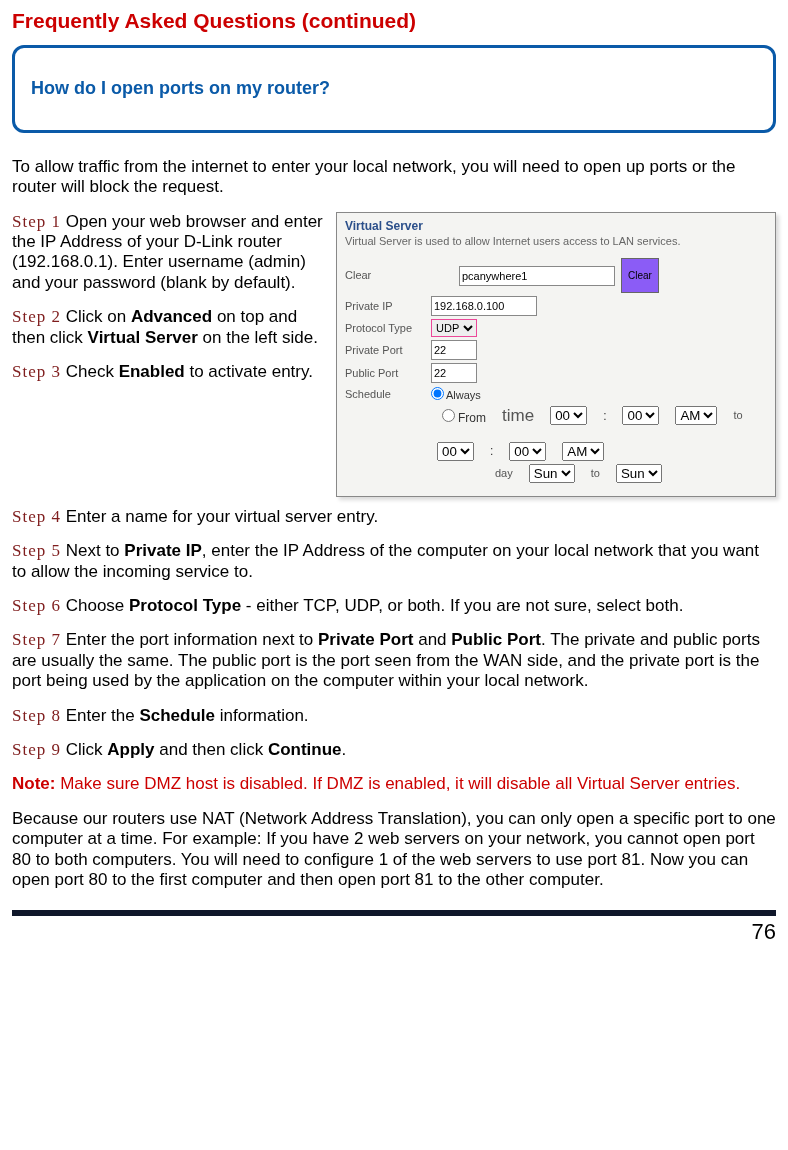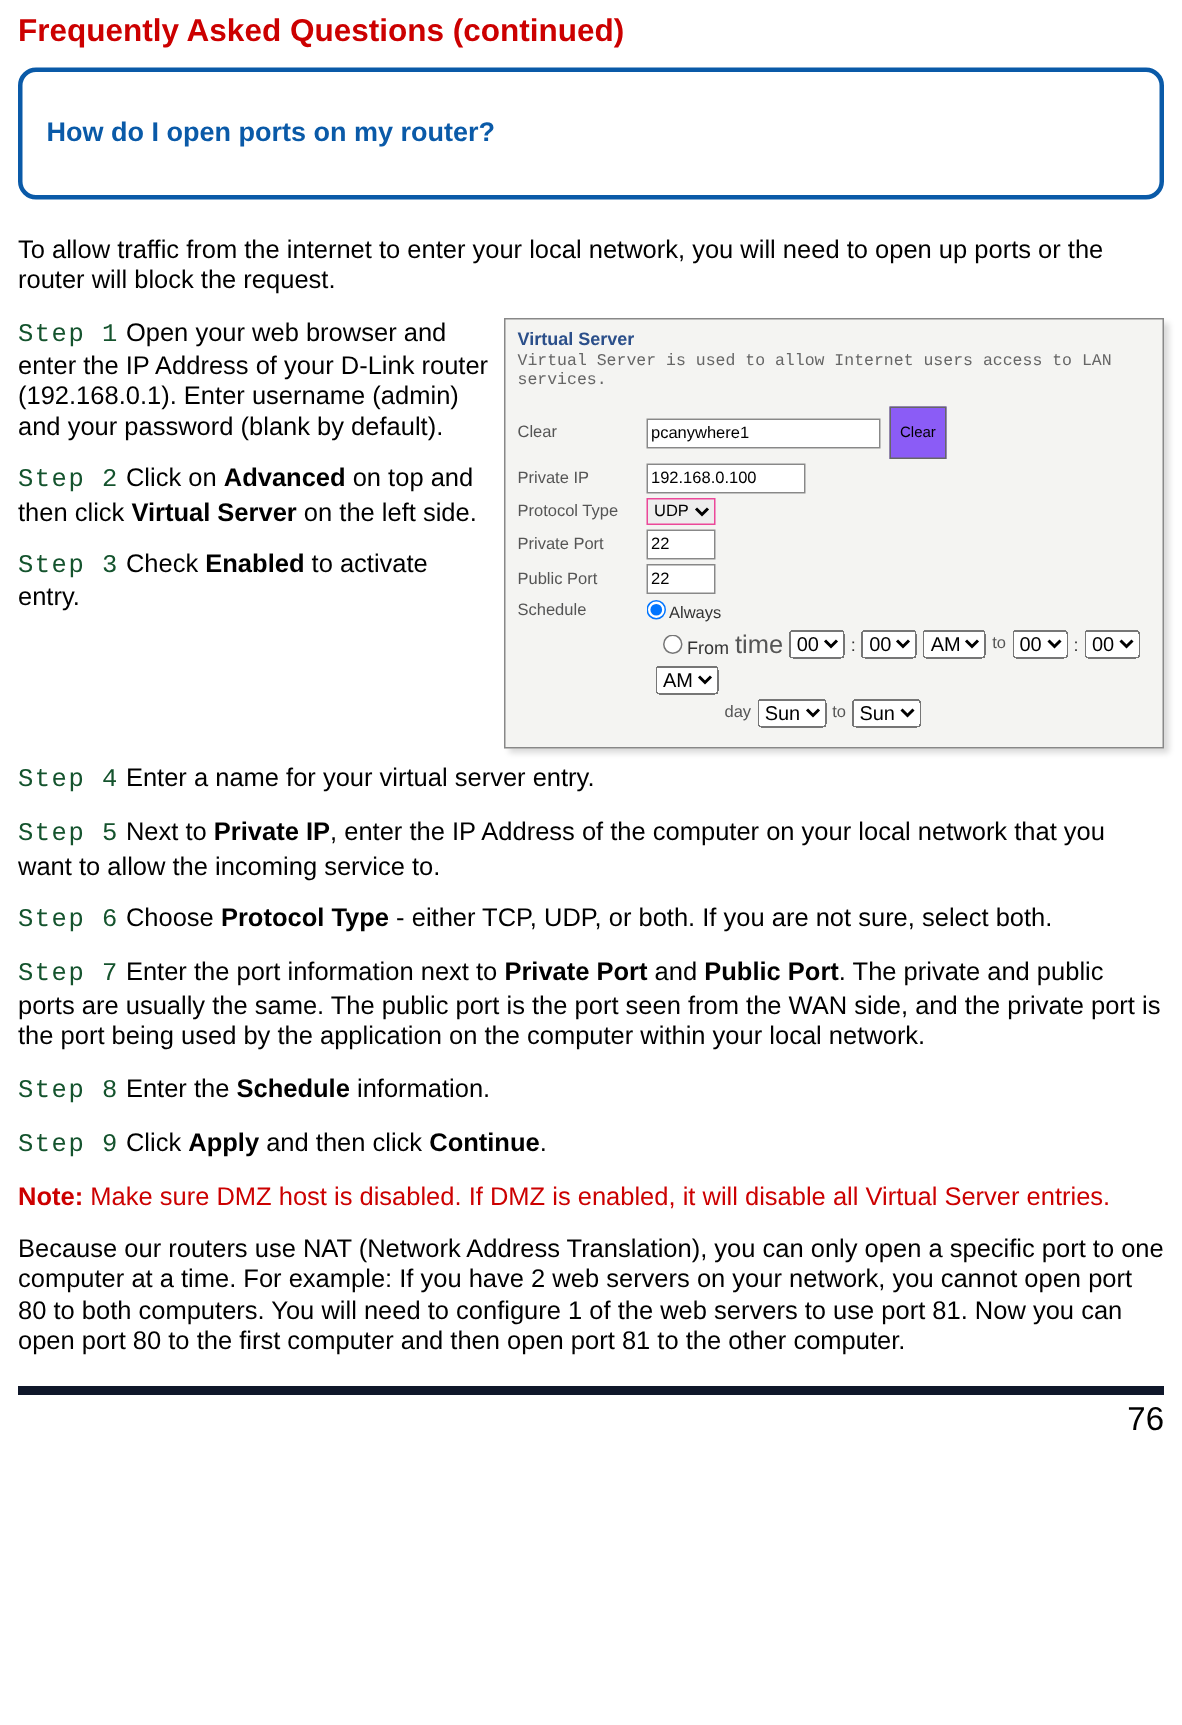--- a/index.html
+++ b/index.html
@@ -26,22 +26,22 @@
     margin: 6px 0 24px 0;
     background: #fff;
   }
   .question-box .qtext {
     color: #0a5aa8;
     font-weight: bold;
     font-size: 18px;
   }
   p { margin: 0 0 14px 0; }
   .step-label {
-    font-family: Liberation Mono, monospace;
-    color: #14532d;
+    font-family: Liberation Serif, serif;
+    color: #7f1d1d;
     letter-spacing: 1px;
   }
   .note-label {
     color: #cc0000;
     font-weight: bold;
   }
   .note-body { color: #cc0000; }
   b { font-weight: bold; }
   .float-img {
     float: right;
@@ -60,21 +60,20 @@
   .vs-panel .vs-title {
     color: #2b4f8a;
     font-weight: bold;
     font-size: 12px;
     margin-bottom: 2px;
   }
   .vs-panel .vs-sub {
     color: #666;
     font-size: 11px;
     margin-bottom: 10px;
-    font-family: Liberation Mono, monospace;
   }
   .vs-row {
     display: flex;
     align-items: center;
     gap: 6px;
     margin: 3px 0;
     flex-wrap: wrap;
   }
   .vs-row .vs-lbl {
     width: 80px;
@@ -101,21 +100,21 @@
     margin-right: 8px;
   }
   .vs-row .radio-pair input { margin: 0 2px 0 0; position: relative; top: 1px;}
   .vs-btn {
     font-size: 10px;
     padding: 11px 6px;
     border: 1px solid #666;
     background: #8b5cf6;
   }
   .sched-sub { padding-left: 92px; }
-  .sched-sub .tline { display:flex; align-items:center; gap:4px; flex-wrap:wrap; margin:3px 0;}
+  .sched-sub .tline { display:flex; align-items:center; gap:16px; flex-wrap:wrap; margin:3px 0;}
   .page-number {
     text-align: right;
     font-size: 22px;
     margin-top: 20px;
     border-top: 6px solid #0f172a;
     padding-top: 3px;
   }
   .clear { clear: both; }
 </style>
 </head>
@@ -130,21 +129,21 @@
 <p>To allow traffic from the internet to enter your local network, you will need to open up ports or the router will block the request.</p>
 
 <div class="float-img">
   <div class="vs-panel">
     <div class="vs-title">Virtual Server</div>
     <div class="vs-sub">Virtual Server is used to allow Internet users access to LAN services.</div>
 
 
     <div class="vs-row">
       <span class="vs-lbl">Clear</span>
-      <input type="text" style="width: 150px;" value="pcanywhere1">
+      <input type="text" style="width: 150px; margin-left: 28px;" value="pcanywhere1">
       <button class="vs-btn">Clear</button>
     </div>
 
     <div class="vs-row">
       <span class="vs-lbl">Private IP</span>
       <input type="text" style="width: 100px;" value="192.168.0.100">
     </div>
 
     <div class="vs-row">
       <span class="vs-lbl">Protocol Type</span>

